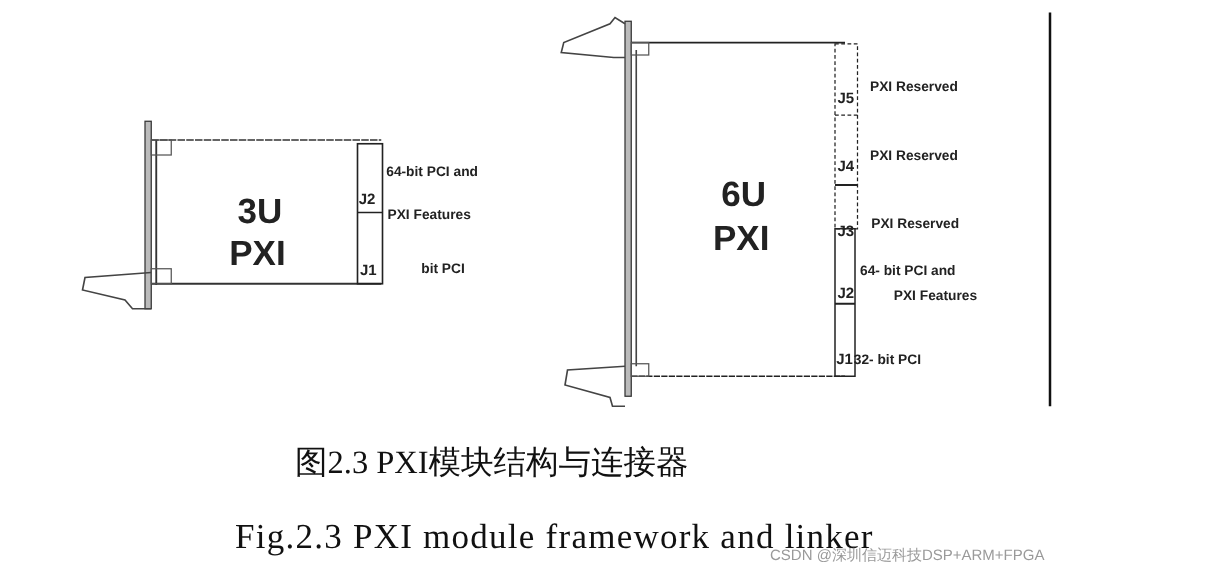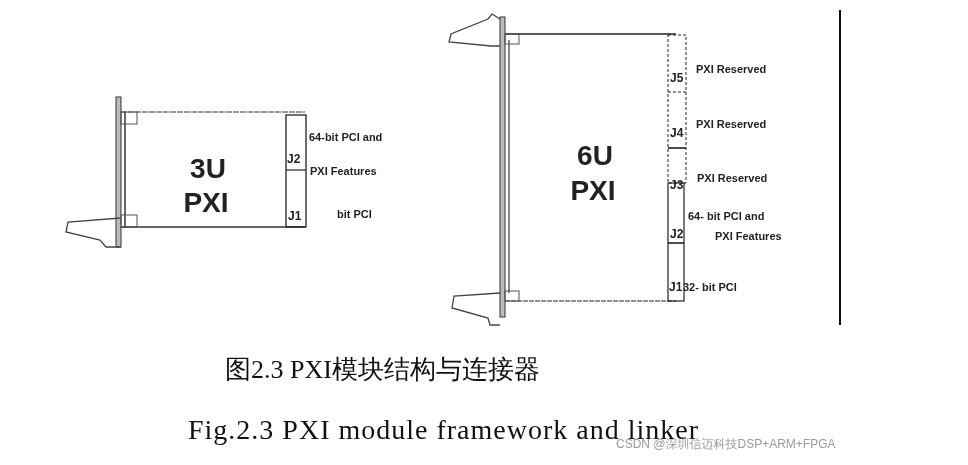--- a/index.html
+++ b/index.html
@@ -1,21 +1,21 @@
 <!DOCTYPE html>
 <html><head>
 <meta charset="utf-8">
 <style>
   html,body{margin:0;padding:0;background:#fff;}
   body{width:968px;height:465px;position:relative;overflow:hidden;font-family:"Liberation Sans",sans-serif;}
   svg.diag{position:absolute;left:0;top:0;}
   .lbl{font-family:"Liberation Sans",sans-serif;font-weight:bold;fill:#222;}
   .big{font-family:"Liberation Sans",sans-serif;font-weight:bold;fill:#222;}
   .cap{position:absolute;font-family:"Liberation Serif","DejaVu Serif",serif;color:#111;white-space:pre;}
-  .cap-cn{left:225px;top:352px;font-size:26px;}
+  .cap-cn{left:236px;top:352px;font-size:26px;}
   .cap-en{left:188px;top:414px;font-size:28px;letter-spacing:1px;}
   .wm{position:absolute;left:616px;top:436px;font-size:12px;color:#9a9a9a;font-family:"Liberation Sans",sans-serif;white-space:nowrap;}
 </style>
 </head>
 <body>
 
 <svg class="diag" width="968" height="465" viewBox="0 0 968 465">
 
   <g stroke="#222" fill="none">
 

